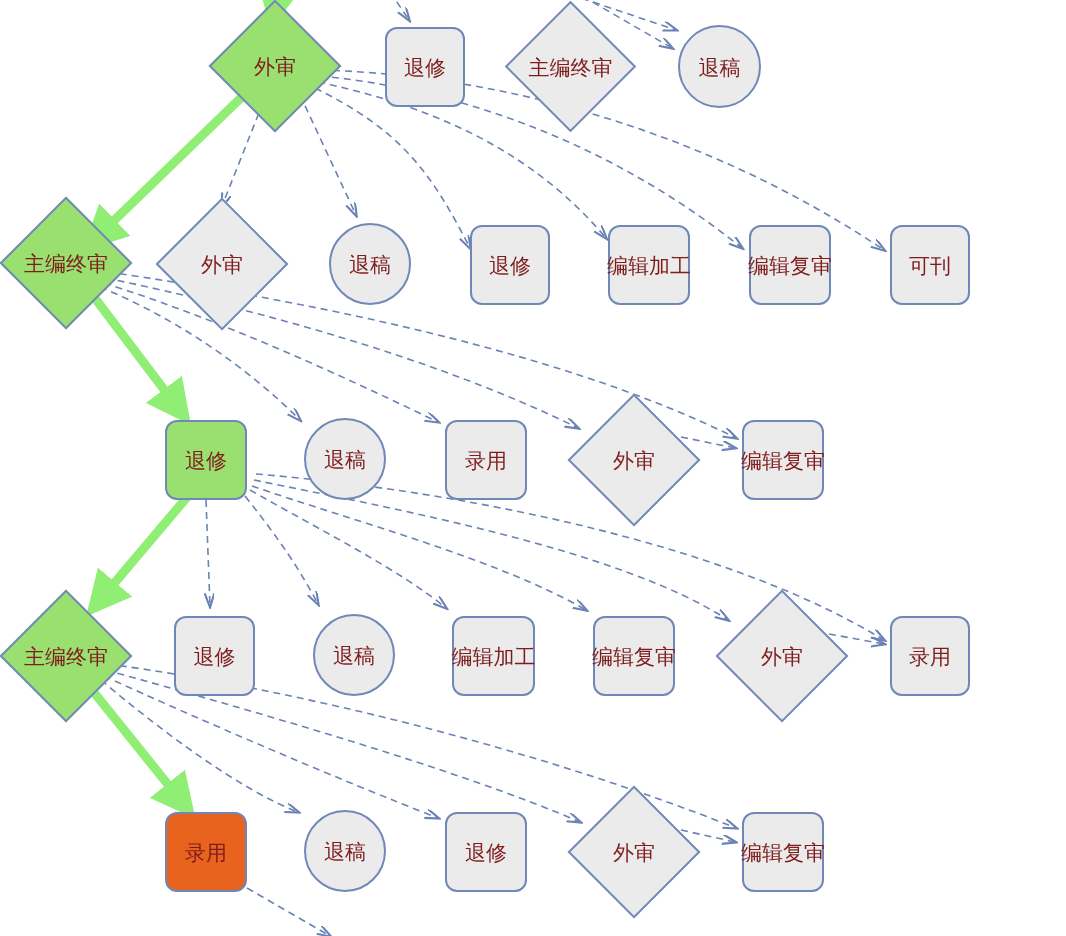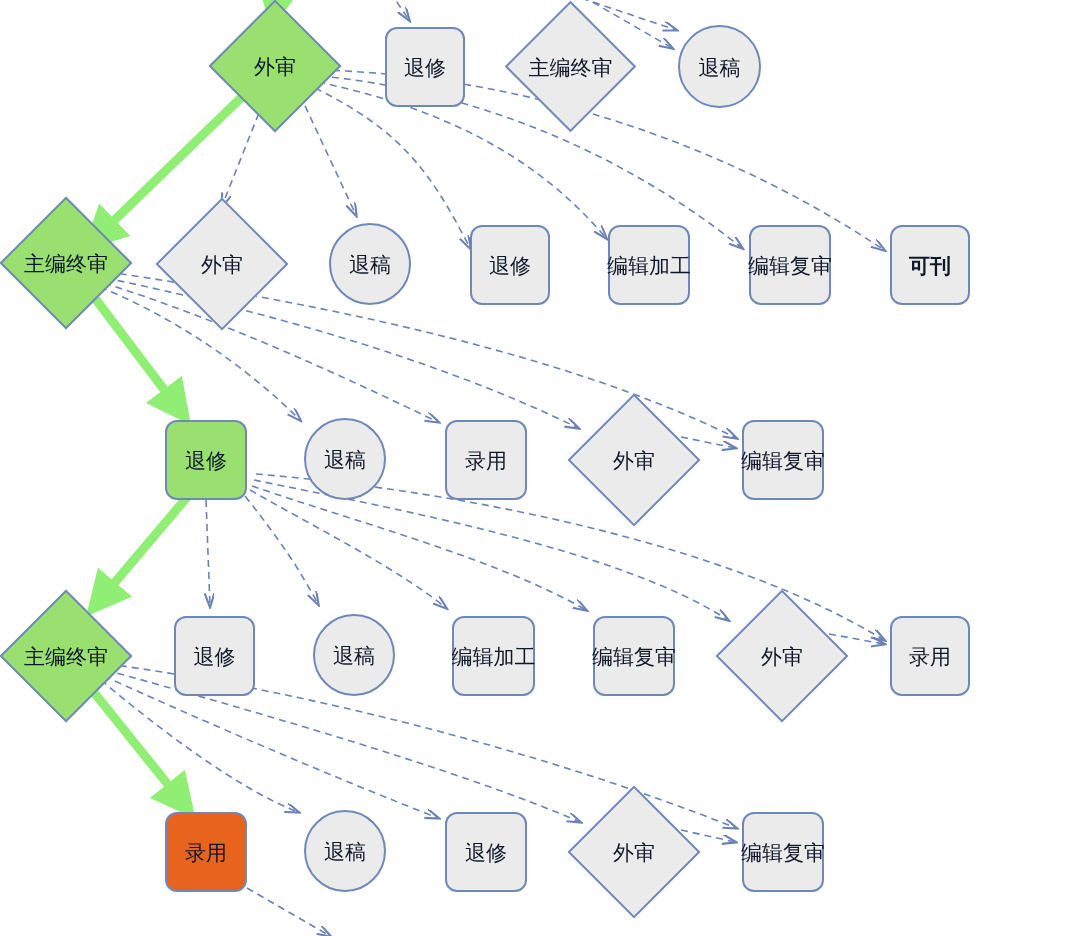--- a/index.html
+++ b/index.html
@@ -18,21 +18,21 @@
   .shape{position:absolute;left:0;top:0;width:100%;height:100%;box-sizing:border-box;}
   .shape.box{border:2px solid #7088b8;border-radius:12px;}
   .shape.circle{border:2px solid #7088b8;border-radius:50%;}
   .shape.diamond{border:2px solid #7088b8;transform:rotate(45deg);}
 
   .label{
     position:absolute;left:50%;top:50%;
     transform:translate(-50%,-50%);
     white-space:nowrap;
     font-size:21px;
-    color:#0f172a;
+    color:#7f1d1d;
     line-height:1;
     letter-spacing:0px;
     z-index:5;
   }
 
   
   .fill-grey .shape{background:#ebebeb;}
   .fill-green .shape{background:#9ae071;}
   .fill-orange .shape{background:#e8631d;}
 </style>
@@ -132,21 +132,21 @@
       <div class="label">退修</div>
     </div>
     <div class="node fill-grey" style="left: 608px; top: 225px; width: 82px; height: 80px;">
       <div class="shape box"></div>
       <div class="label">编辑加工</div>
     </div>
     <div class="node fill-grey" style="left: 749px; top: 225px; width: 82px; height: 80px;">
       <div class="shape box"></div>
       <div class="label">编辑复审</div>
     </div>
-    <div class="node fill-grey" style="left: 890px; top: 225px; width: 80px; height: 80px; font-weight: bold;">
+    <div class="node fill-grey" style="left: 890px; top: 225px; width: 80px; height: 80px;">
       <div class="shape box"></div>
       <div class="label">可刊</div>
     </div>
     <div class="node fill-green" style="left: 165px; top: 420px; width: 82px; height: 80px;">
       <div class="shape box"></div>
       <div class="label">退修</div>
     </div>
     <div class="node fill-grey" style="left: 304px; top: 418px; width: 82px; height: 82px;">
       <div class="shape circle"></div>
       <div class="label">退稿</div>

